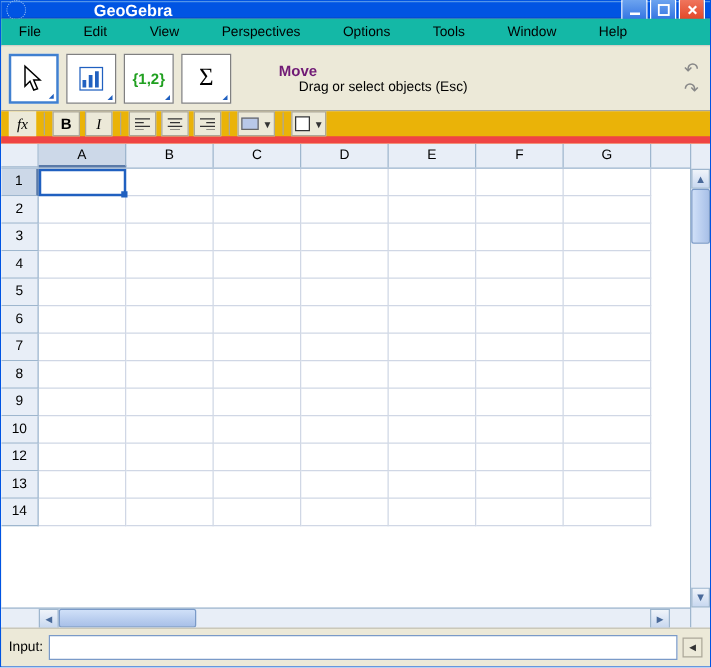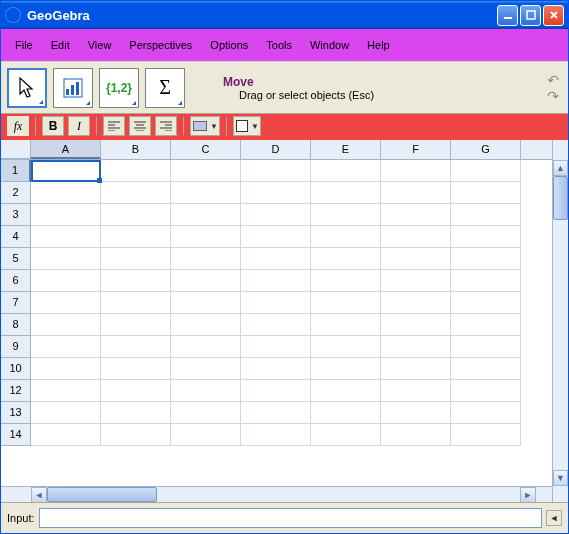--- a/index.html
+++ b/index.html
@@ -1,41 +1,41 @@
 <!DOCTYPE html>
 <html><head>
 <meta charset="utf-8">
 <style>
 * { box-sizing: border-box; margin: 0; padding: 0; }
 body { font-family: Tahoma, Arial, sans-serif; font-size: 11px; background: #fff; }
 
 .window { width: 569px; height: 534px; border: 1px solid #0054e3; background: #ece9d8; display: flex; flex-direction: column; }
 
-.titlebar { height: 28px; background: linear-gradient(to bottom, #3c8cf0 0%, #0054e3 10%, #0054e3 90%, #003db0 100%); display: flex; align-items: center; padding: 0 4px; color: #fff; font-weight: bold; font-size: 13px; }
+.titlebar { height: 14px; background: linear-gradient(to bottom, #3c8cf0 0%, #0054e3 10%, #0054e3 90%, #003db0 100%); display: flex; align-items: center; padding: 0 4px; color: #fff; font-weight: bold; font-size: 13px; gap: 48px; }
 .titlebar-icon { width: 16px; height: 16px; border: 1px dotted #8cb8f0; border-radius: 50%; margin-right: 6px; }
 .titlebar-text { flex: 1; }
 .winbtns { display: flex; gap: 2px; }
 .winbtn { width: 21px; height: 21px; border-radius: 3px; border: 1px solid #fff; font-family: Arial; font-size: 12px; font-weight: bold; color: #fff; display: flex; align-items: center; justify-content: center; cursor: pointer; }
 .winbtn.min, .winbtn.max { background: linear-gradient(to bottom, #6fa6f0, #2c6de0); }
 .winbtn.close { background: linear-gradient(to bottom, #f07860, #e04020); }
 
-.menubar { height: 33px; background: #d946ef; display: flex; align-items: center; padding: 0 6px; gap: 2px; border-bottom: 1px solid #d4d0c8; }
+.menubar { height: 22px; background: #14b8a6; display: flex; align-items: center; padding: 0 6px; gap: 18px; border-bottom: 1px solid #d4d0c8; }
 .menuitem { padding: 2px 8px; cursor: pointer; color: #000; }
 
 .toolbar { height: 52px; background: #ece9d8; display: flex; align-items: center; padding: 4px 6px; gap: 6px; border-bottom: 1px solid #aca899; }
 .toolbtn { width: 40px; height: 40px; background: #fff; border: 1px solid #808080; display: flex; align-items: center; justify-content: center; cursor: pointer; position: relative; font-size: 12px; }
 .toolbtn::after { content: ''; position: absolute; right: 2px; bottom: 2px; width: 0; height: 0; border-left: 4px solid transparent; border-bottom: 4px solid #2060c0; }
 .toolbtn svg { display: block; }
 .toolinfo { flex: 1; padding-left: 8px; }
 .toolinfo-title { font-weight: bold; font-size: 12px; color: #701a75; padding-left: 24px; }
 .toolinfo-sub { font-size: 11px; color: #000; margin-left: 40px; }
 .undoredo { display: flex; flex-direction: column; gap: 2px; }
 .urbtn { width: 18px; height: 14px; color: #888; font-size: 14px; line-height: 14px; text-align: center; cursor: pointer; }
 
-.formatbar { height: 26px; background: #ef4444; display: flex; align-items: center; padding: 0 6px; gap: 4px; border-bottom: 2px solid #ef4444; }
+.formatbar { height: 26px; background: #eab308; display: flex; align-items: center; padding: 0 6px; gap: 4px; border-bottom: 6px solid #ef4444; }
 .fmtbtn { min-width: 22px; height: 20px; border: 1px solid #aca899; background: #ece9d8; cursor: pointer; display: flex; align-items: center; justify-content: center; font-size: 12px; padding: 0 2px; }
 .fmtbtn.fx { border: none; font-style: italic; font-family: serif; }
 .fmtbtn.bold { font-weight: bold; }
 .fmtbtn.italic { font-style: italic; font-family: serif; }
 .sep { width: 1px; height: 18px; background: #aca899; margin: 0 2px; }
 .colorChip { width: 14px; height: 10px; background: #b8c8e8; border: 1px solid #666; }
 .dd { width: 7px; margin-left: 3px; font-size: 8px; color: #333; }
 .borderIcon { width: 12px; height: 12px; border: 1px solid #333; background: #fff; }
 
 .sheet-area { flex: 1; background: #fff; display: flex; overflow: hidden; border-bottom: 1px solid #aca899; }

